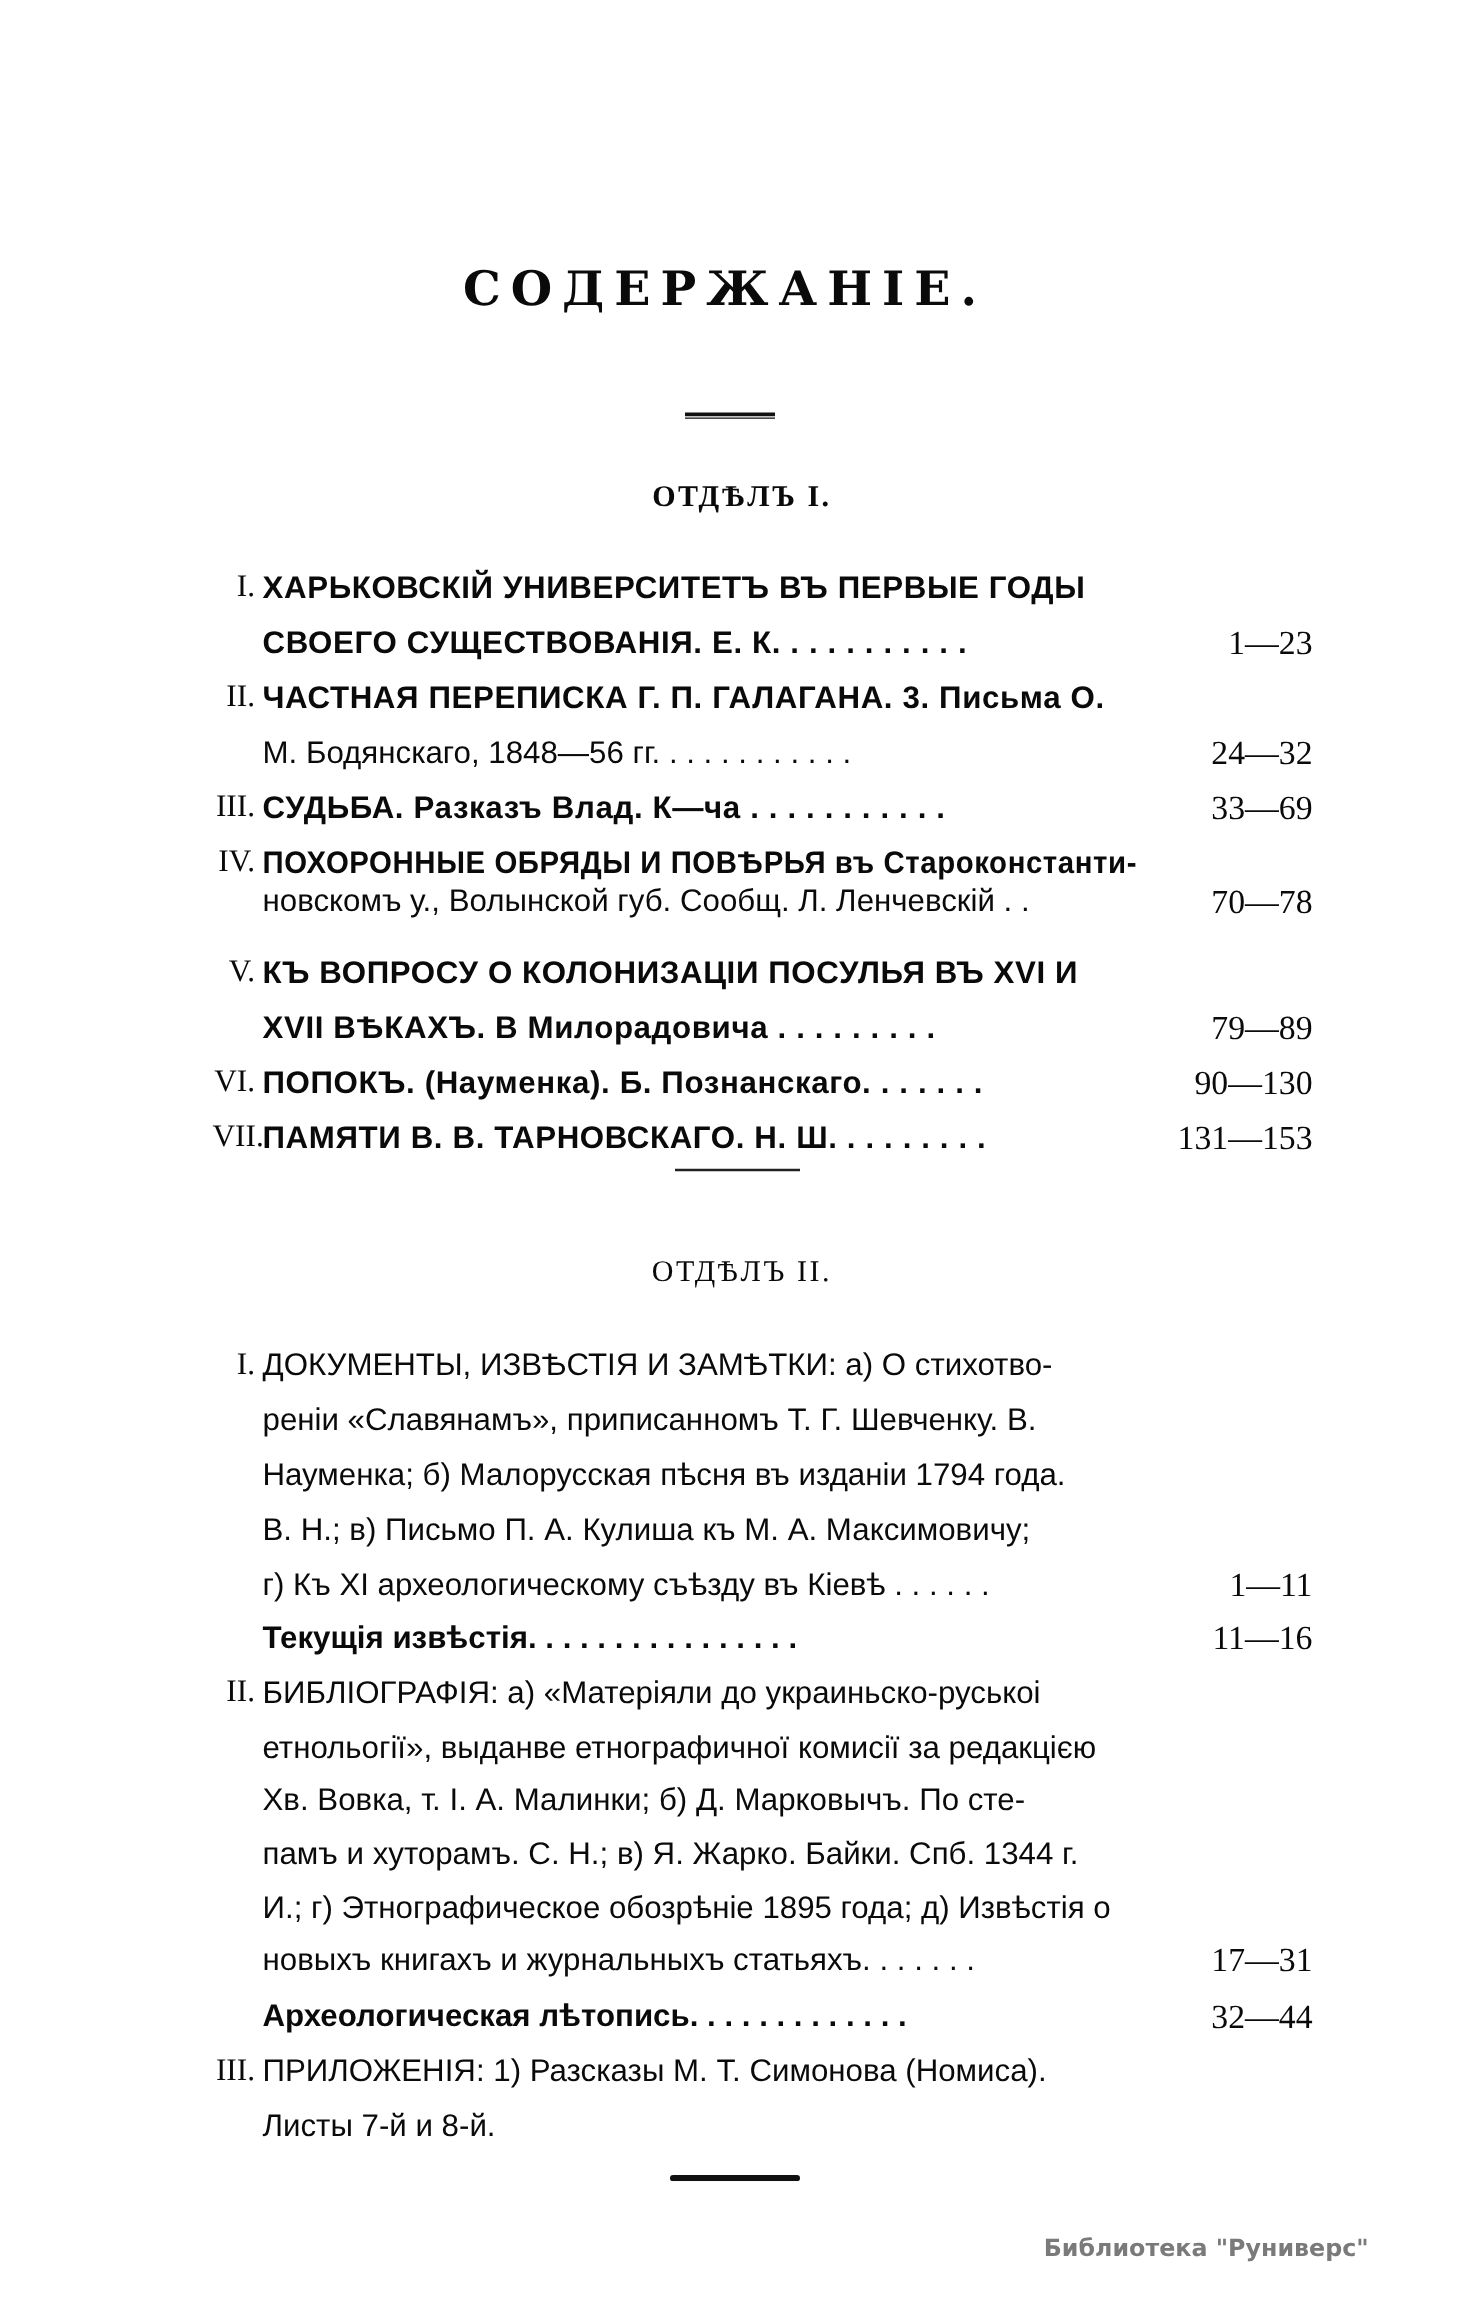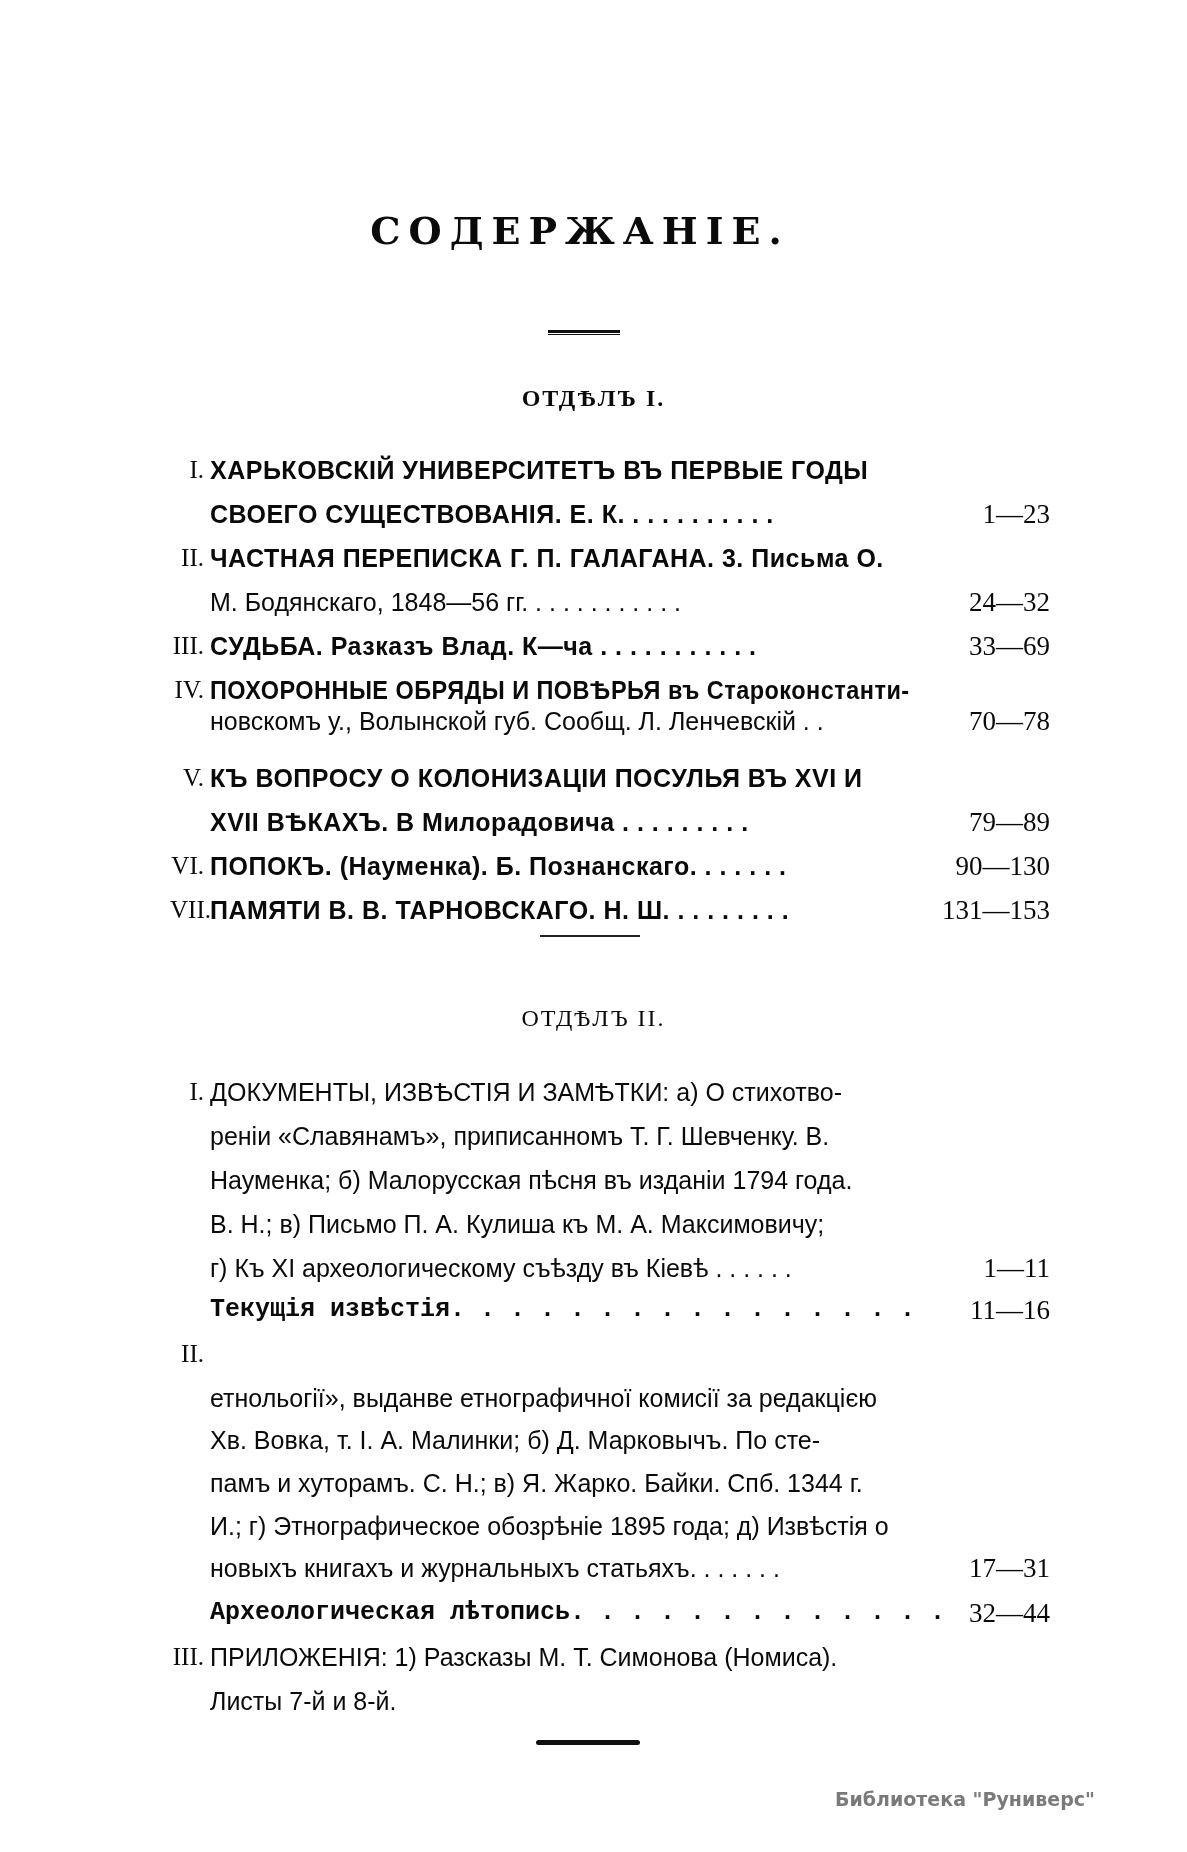--- a/index.html
+++ b/index.html
@@ -15,21 +15,21 @@
   .rule.r3 { top: 1680px; left: 536px; width: 104px; border-top: 5px solid #111; border-radius: 3px; }
   .section-head { position: absolute; left: 0; width: 1187px; text-align: center;
                   font-family: "Liberation Serif", serif; font-size: 24px; letter-spacing: 2px; }
   .section-head.bold { font-weight: bold; }
   .line { position: absolute; left: 170px; width: 880px; height: 40px; font-size: 25px;
           line-height: 40px; white-space: nowrap; }
   .num { position: absolute; left: 0; width: 34px; text-align: right; font-family: "Liberation Serif", serif; }
   .txt { position: absolute; left: 40px; font-family: "Liberation Sans Narrow", "Liberation Sans", sans-serif;
          transform-origin: left center; }
   .txt.caps { font-family: "Liberation Sans", sans-serif; font-weight: bold; letter-spacing: 0.5px; }
-  .b { font-weight: bold; font-family: Liberation Mono, monospace; }
+  .b { font-weight: bold; font-family: Liberation Sans, sans-serif; }
   .pages { position: absolute; right: 0; font-family: "Liberation Serif", serif; font-size: 27px; }
   .watermark { position: absolute; top: 1788px; left: 835px; font-family: "DejaVu Sans", sans-serif;
                font-size: 19px; font-weight: bold; color: #7a7a7a; }
 </style>
 </head>
 <body>
 
 <div class="page">
 
   <div class="title">СОДЕРЖАНІЕ.</div>
@@ -114,20 +114,21 @@
     <span class="pages">1—11</span>
   </div>
 
   <div class="line" style="top:1290px;">
     <span class="txt b">Текущія извѣстія. . . . . . . . . . . . . . . .</span>
     <span class="pages">11—16</span>
   </div>
 
   <div class="line" style="top:1334px;">
     <span class="num">II.</span>
+    <span class="txt">БИБЛІОГРАФІЯ: а) «Матеріяли до украиньско-руськоі</span>
   </div>
   <div class="line" style="top:1420px;">
     <span class="txt">Хв. Вовка, т. I. А. Малинки; б) Д. Марковычъ. По сте-</span>
   </div>
   <div class="line" style="top:1378px;">
     <span class="txt">етнольогії», выданве етнографичної комисії за редакцією</span>
   </div>
   <div class="line" style="top:1463px;">
     <span class="txt">памъ и хуторамъ. С. Н.; в) Я. Жарко. Байки. Спб. 1344 г.</span>
   </div>

